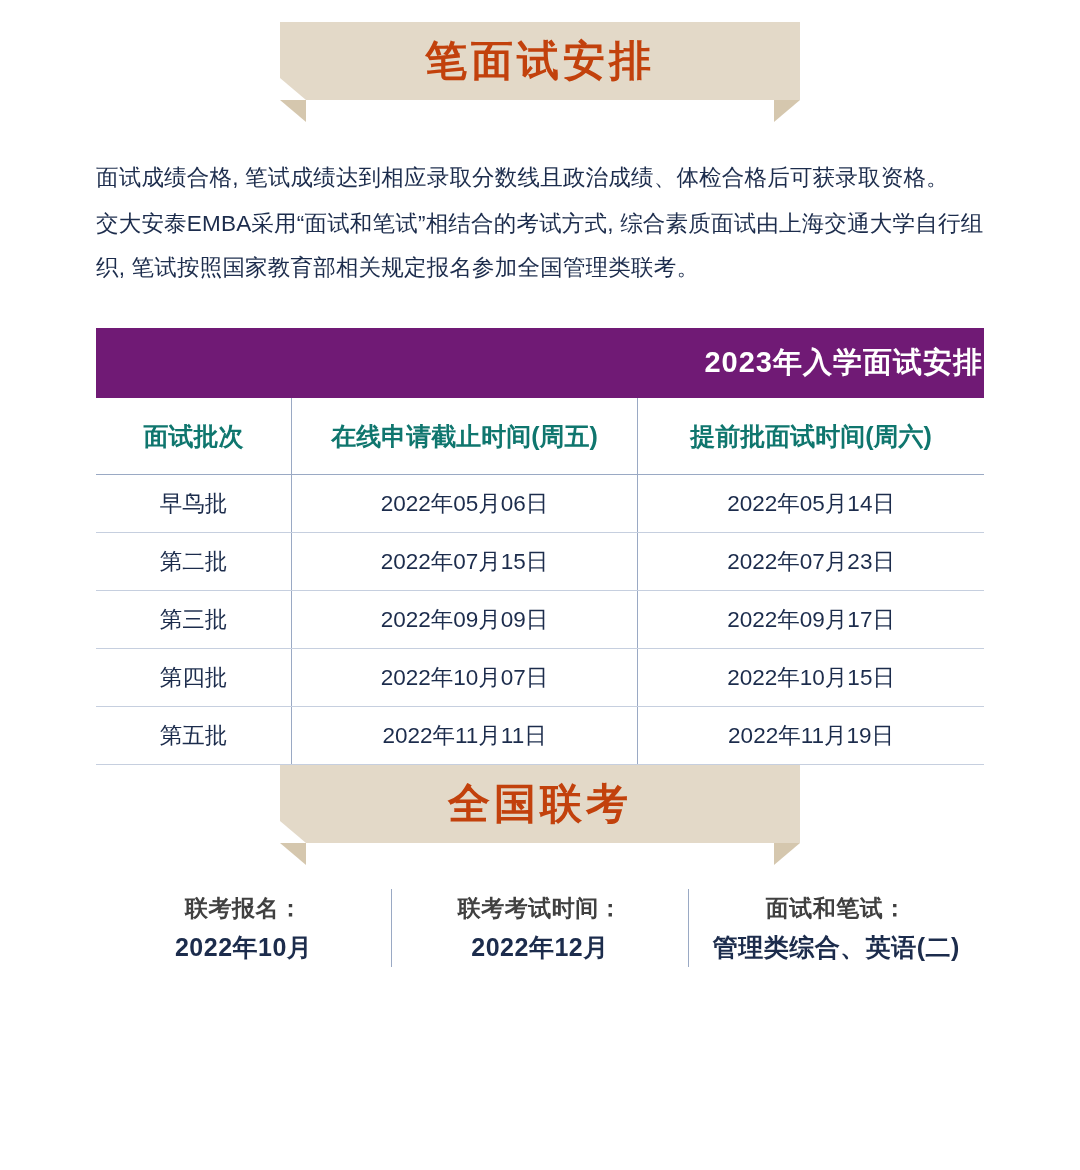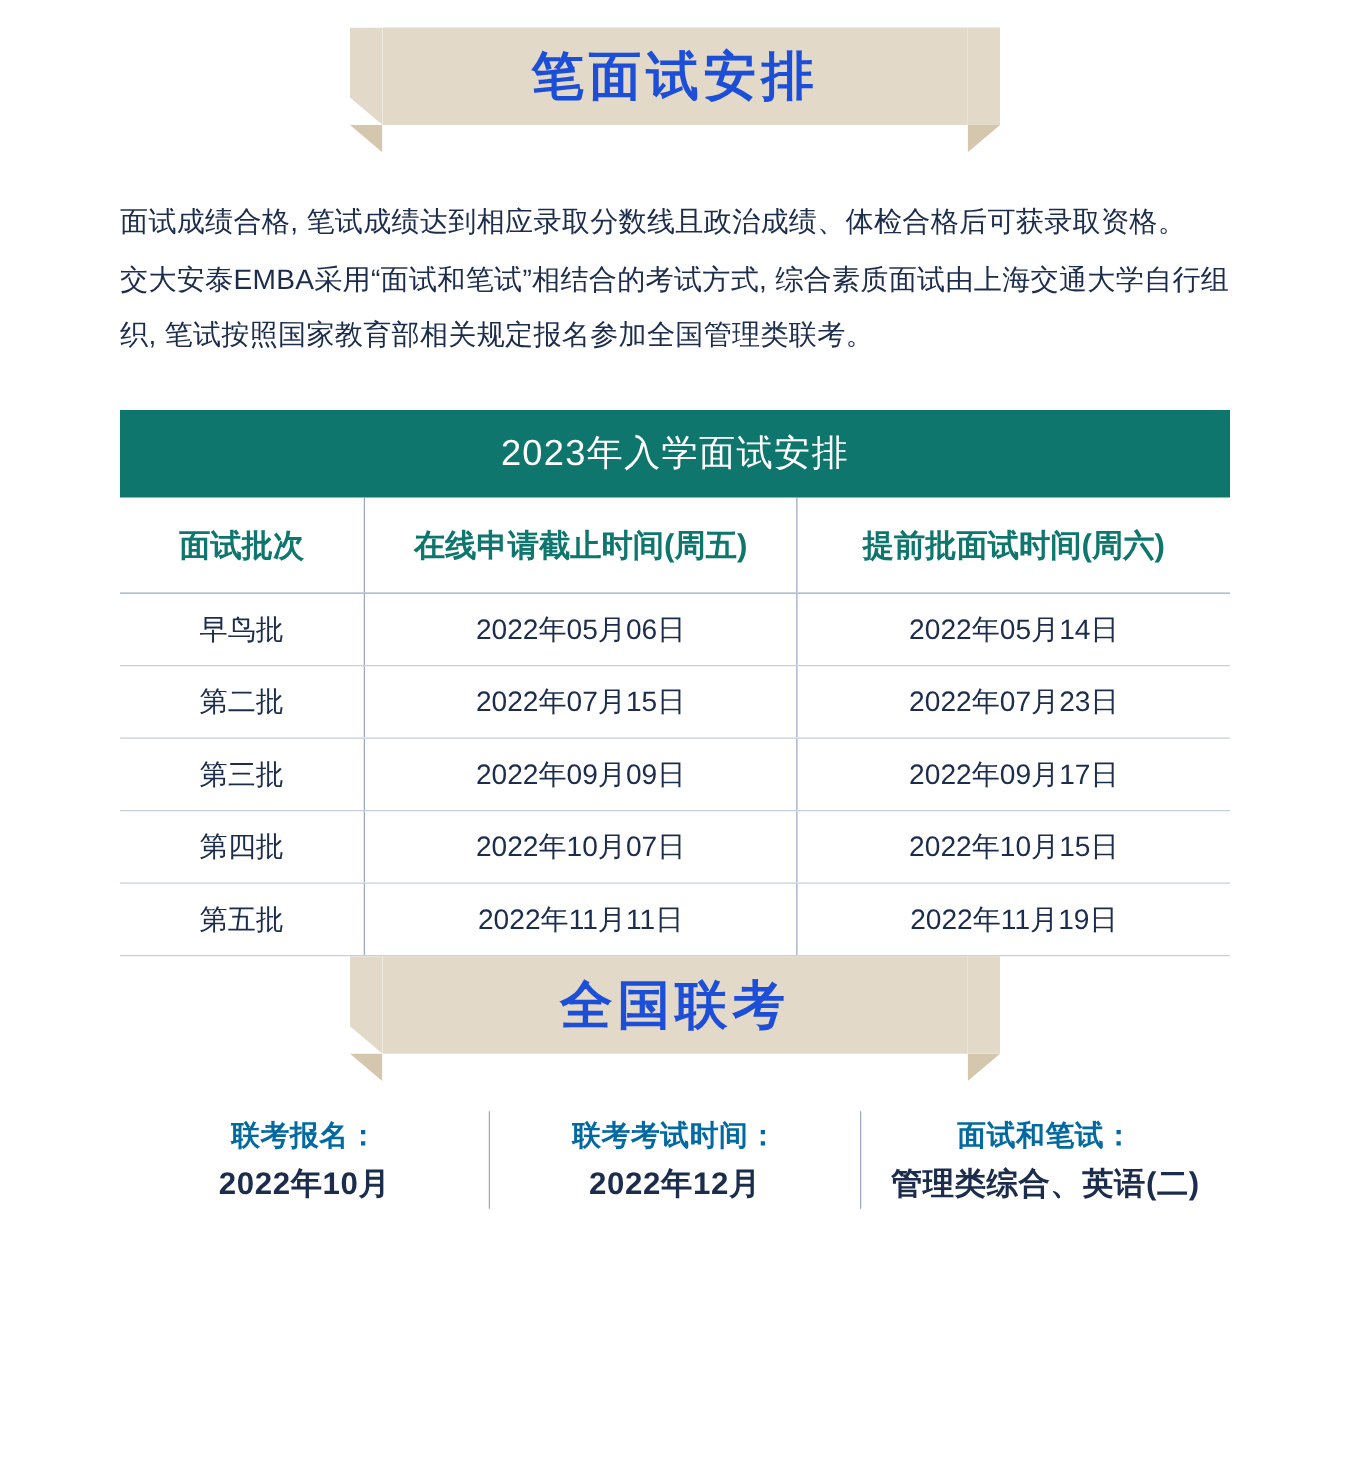--- a/index.html
+++ b/index.html
@@ -27,21 +27,21 @@
     width: 468px;
     height: 78px;
     background: #e3d9c8;
     display: flex;
     align-items: center;
     justify-content: center;
   }
   .banner-text {
     font-size: 42px;
     font-weight: bold;
-    color: #1d4ed8;
+    color: #c2410c;
     letter-spacing: 4px;
     line-height: 1;
   }
   .banner::before,
   .banner::after {
     content: "";
     position: absolute;
     top: 0;
     width: 26px;
     height: 100%;
@@ -85,25 +85,25 @@
   
   .table-wrap {
     margin: 38px 96px 0 96px;
   }
   table.sched {
     width: 100%;
     border-collapse: collapse;
     table-layout: fixed;
   }
   table.sched .title-cell {
-    background: #0f766e;
+    background: #701a75;
     color: #ffffff;
     font-size: 29px;
-    font-weight: normal;
-    text-align: center;
+    font-weight: bold;
+    text-align: right;
     height: 68px;
     letter-spacing: 1px;
   }
   table.sched thead th.col {
     font-size: 25px;
     font-weight: bold;
     color: #0f766e;
     height: 74px;
     text-align: center;
     vertical-align: middle;
@@ -141,21 +141,21 @@
     flex: 1;
     text-align: center;
     padding: 0 10px;
   }
   .exam-col + .exam-col {
     border-left: 1.5px solid #9aa9c4;
   }
   .exam-label {
     font-size: 23px;
     font-weight: bold;
-    color: #0369a1;
+    color: #404040;
     line-height: 38px;
     letter-spacing: 0.5px;
   }
   .exam-value {
     font-size: 25px;
     font-weight: bold;
     color: #1c2c4c;
     line-height: 40px;
     letter-spacing: 0.5px;
   }

